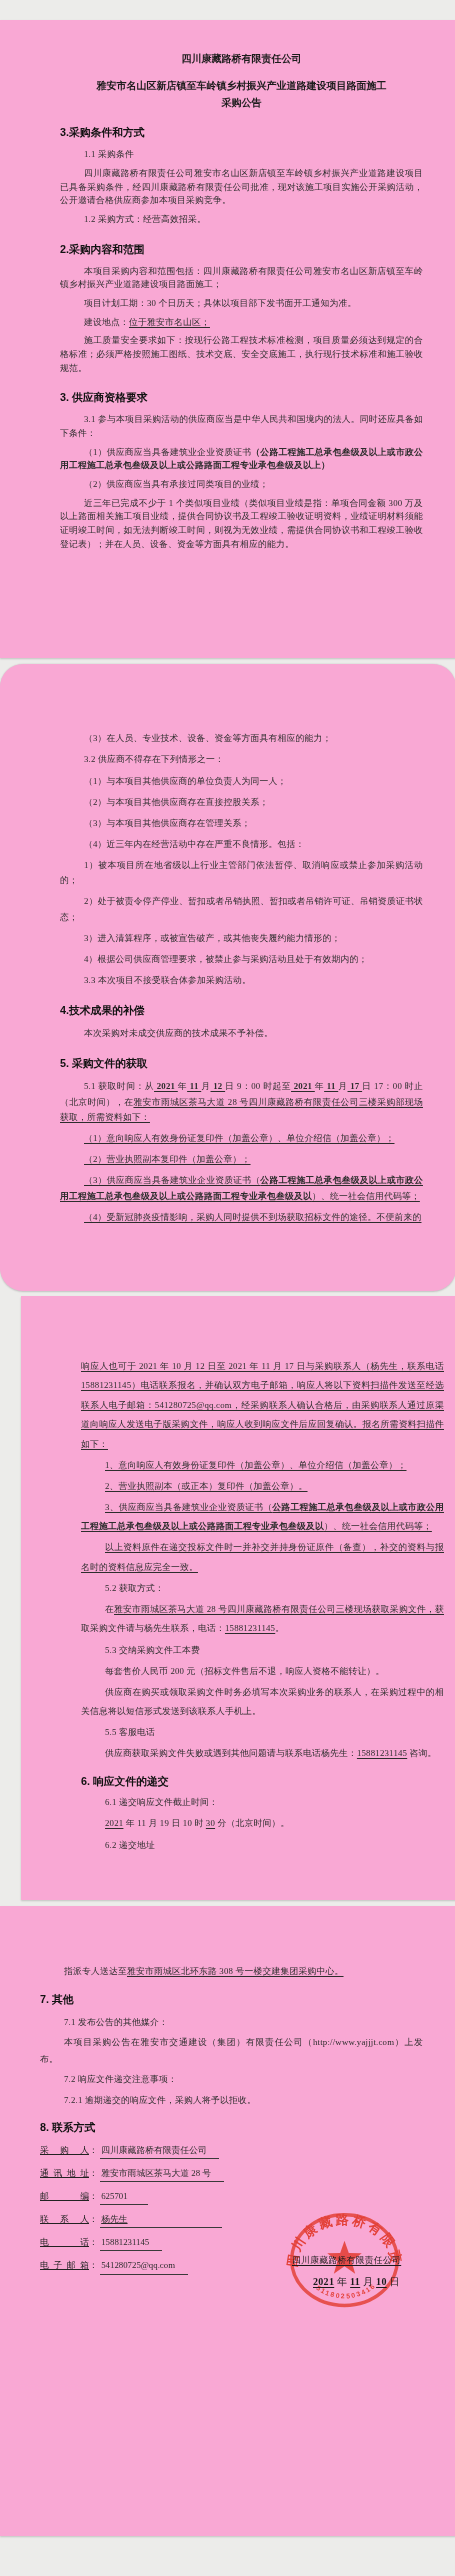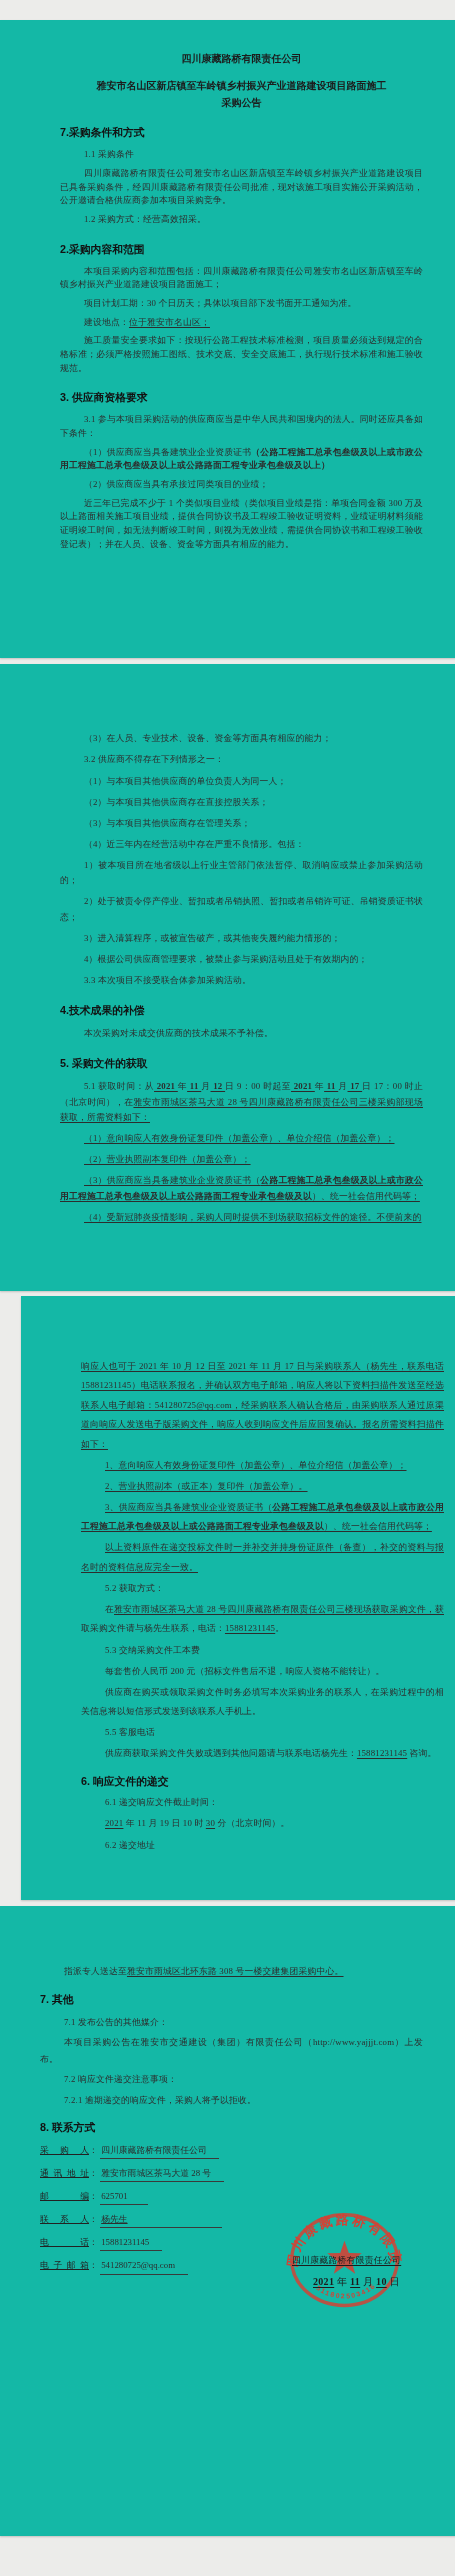--- a/index.html
+++ b/index.html
@@ -6,27 +6,27 @@
   body{
     background:#ececea;
     width:456px;
     font-family:"Liberation Serif","DejaVu Serif",serif;
     color:#2d2d2d;
   }
   .doc{width:456px;}
   .page{
     position:relative;
     width:456px;
-    background:#14b8a6;
+    background:#f9a8d4;
     overflow:hidden;
     box-shadow:0 0.6px 1.7px rgba(0,0,0,.18);
     margin:0 0 5.7px 0;
   }
   .page-1{height:638px;margin-top:20px;}
-  .page-2{height:627px;}
+  .page-2{height:627px;border-radius:23px;}
   .page-3{height:604px;margin-left:21px;}
   .page-4{height:630px;}
   .content{padding:0 33px 0 60px;}
   .page-1 .content{padding-top:30px;}
   .page-2 .content{padding-top:62px;}
   .page-3 .content{padding-top:59px;}
   .page-4 .content{padding-top:54px;padding-left:40px;}
 
   .doc-title{
     text-align:center;
@@ -90,21 +90,21 @@
 </head>
 <body>
 
 <div class="doc">
 
   <div class="page page-1">
     <div class="content" id="page-content-1">
         <div class="doc-title">四川康藏路桥有限责任公司</div>
         <div class="doc-title">雅安市名山区新店镇至车岭镇乡村振兴产业道路建设项目路面施工</div>
         <div class="doc-title">采购公告</div>
-        <div class="h2">7.采购条件和方式</div>
+        <div class="h2">3.采购条件和方式</div>
         <p class="p"><span>1.1 采购条件</span></p>
         <p class="p"><span>四川康藏路桥有限责任公司雅安市名山区新店镇至车岭镇乡村振兴产业道路建设项目已具备采购条件，经四川康藏路桥有限责任公司批准，现对该施工项目实施公开采购活动，公开邀请合格供应商参加本项目采购竞争。</span></p>
         <p class="p"><span>1.2 采购方式：经营高效招采。</span></p>
         <div class="h2">2.采购内容和范围</div>
         <p class="p"><span>本项目采购内容和范围包括：四川康藏路桥有限责任公司雅安市名山区新店镇至车岭镇乡村振兴产业道路建设项目路面施工；</span></p>
         <p class="p"><span>项目计划工期：30 个日历天；具体以项目部下发书面开工通知为准。</span></p>
         <p class="p"><span>建设地点：</span><span class="u">位于雅安市名山区；</span></p>
         <p class="p"><span>施工质量安全要求如下：按现行公路工程技术标准检测，项目质量必须达到规定的合格标准；必须严格按照施工图纸、技术交底、安全交底施工，执行现行技术标准和施工验收规范。</span></p>
         <div class="h2">3. 供应商资格要求</div>
         <p class="p"><span>3.1 参与本项目采购活动的供应商应当是中华人民共和国境内的法人。同时还应具备如下条件：</span></p>

